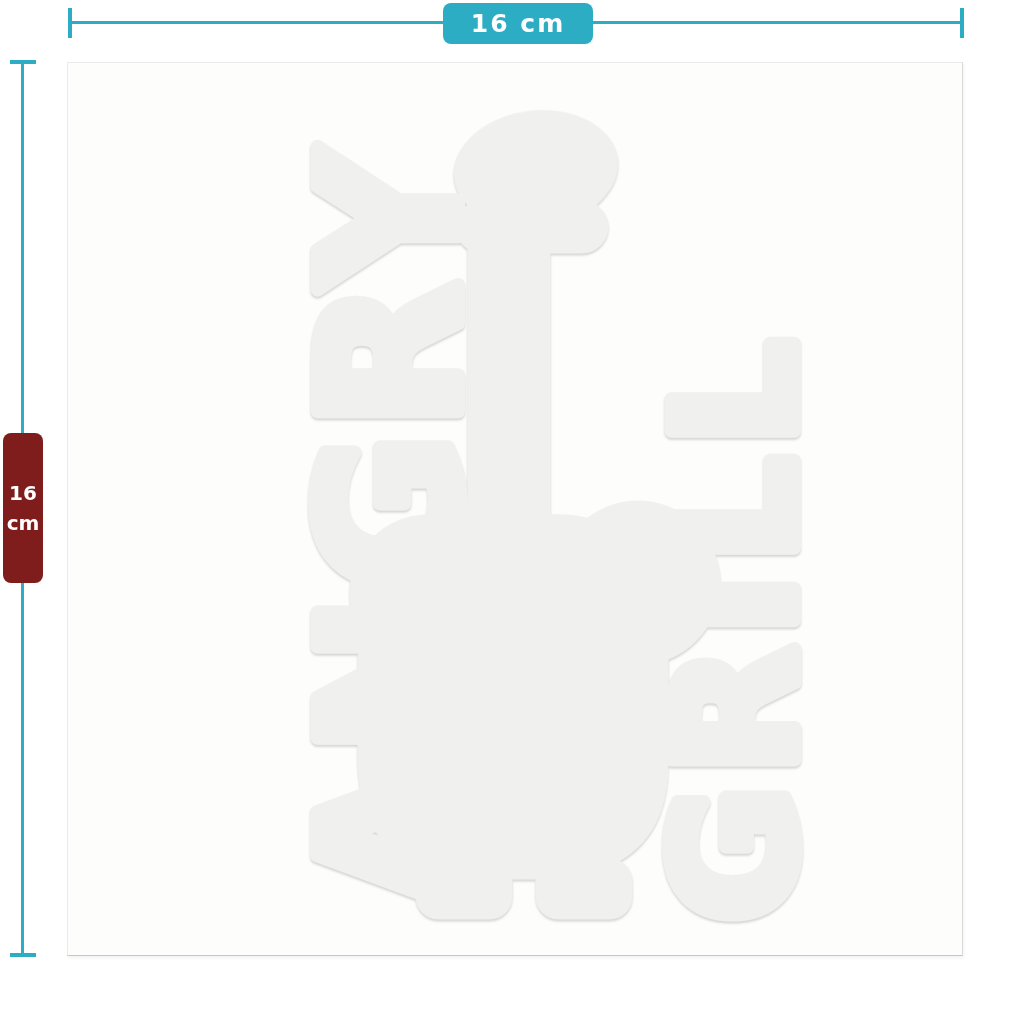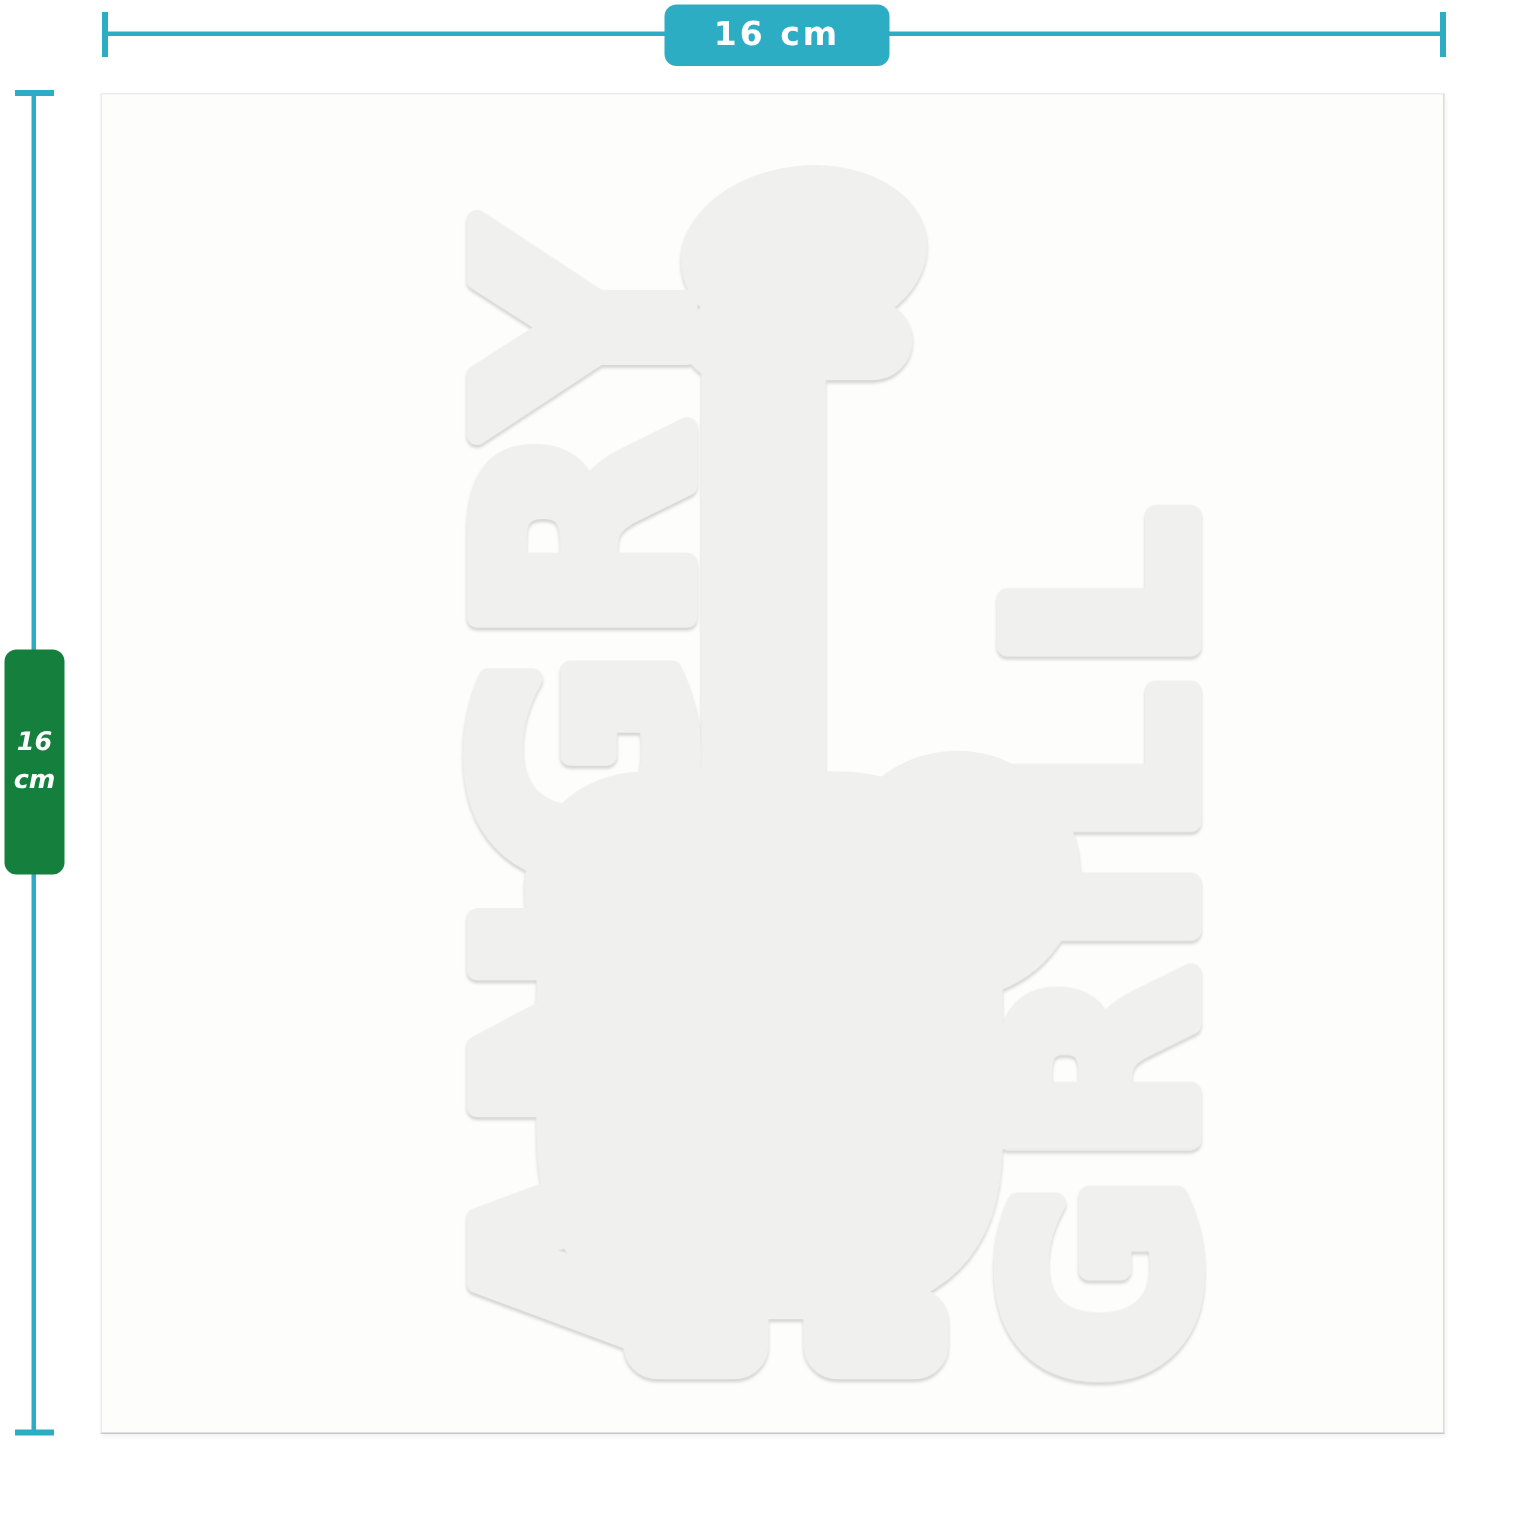--- a/index.html
+++ b/index.html
@@ -32,31 +32,31 @@
   
   .dim{position:absolute;background:#2cadc4;}
   
   .dim-h-line{left:70px;top:21px;width:892px;height:3px;}
   .dim-h-cap-left{left:68px;top:8px;width:4px;height:30px;}
   .dim-h-cap-right{left:960px;top:8px;width:4px;height:30px;}
   .dim-h-badge{
     position:absolute;left:443px;top:3px;width:150px;height:41px;
     background:#2cadc4;border-radius:8px;
     display:flex;align-items:center;justify-content:center;
-    color:#ffffff;font-size:22px;font-weight:bold;letter-spacing:2px;
+    color:#ffffff;font-size:25px;font-weight:bold;letter-spacing:2px;
   }
   
   .dim-v-line{left:21px;top:62px;width:3px;height:893px;}
   .dim-v-cap-top{left:10px;top:60px;width:26px;height:4px;}
   .dim-v-cap-bottom{left:10px;top:953px;width:26px;height:4px;}
   .dim-v-badge{
     position:absolute;left:3px;top:433px;width:40px;height:150px;
-    background:#15803d;border-radius:8px;
+    background:#7f1d1d;border-radius:8px;
     display:flex;flex-direction:column;align-items:center;justify-content:center;
-    color:#ffffff;font-size:17px;font-weight:bold;line-height:1.5;font-style:italic;
+    color:#ffffff;font-size:20px;font-weight:bold;line-height:1.5;
   }
 </style>
 </head>
 <body>
 
 <div class="sheet">
   <svg width="894" height="892" viewBox="0 0 894 892">
     <g class="emboss" fill="#f0f0ee" stroke="#f0f0ee" stroke-linejoin="round" stroke-linecap="round">
 
       <text class="decal-text" transform="translate(390,845) rotate(-90)" font-size="192" stroke-width="14" letter-spacing="4">ANGRY</text>

